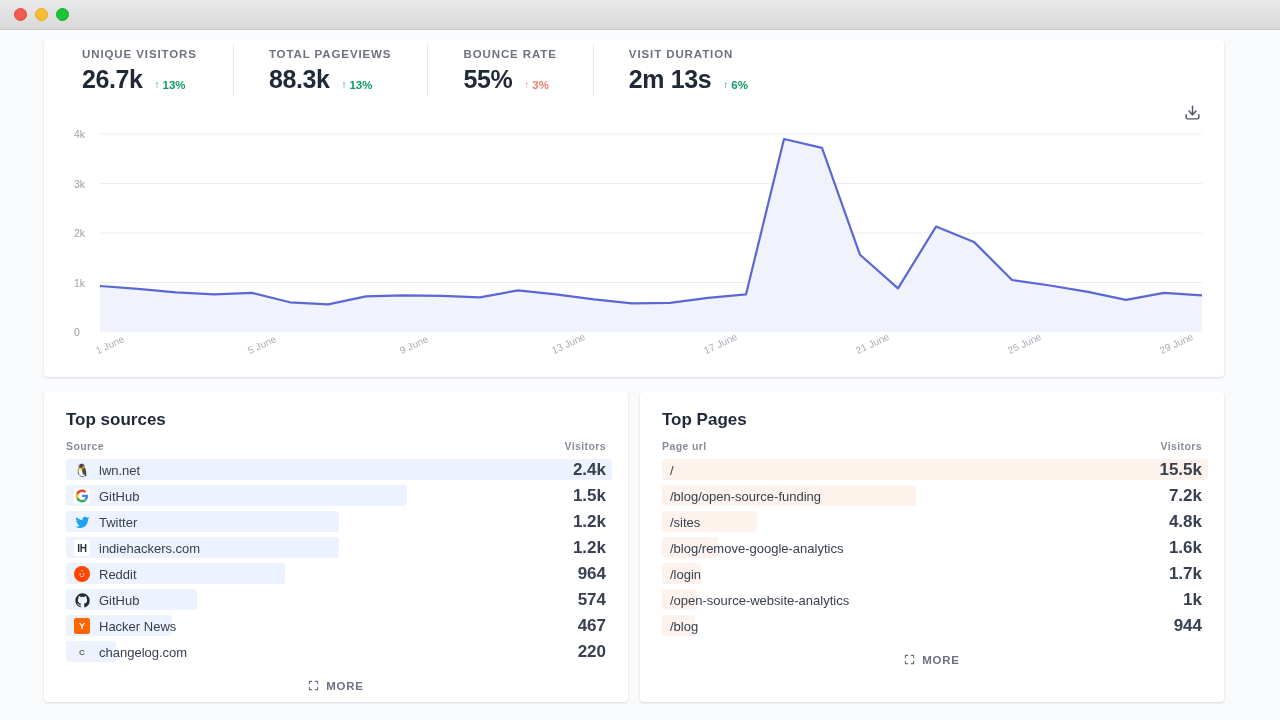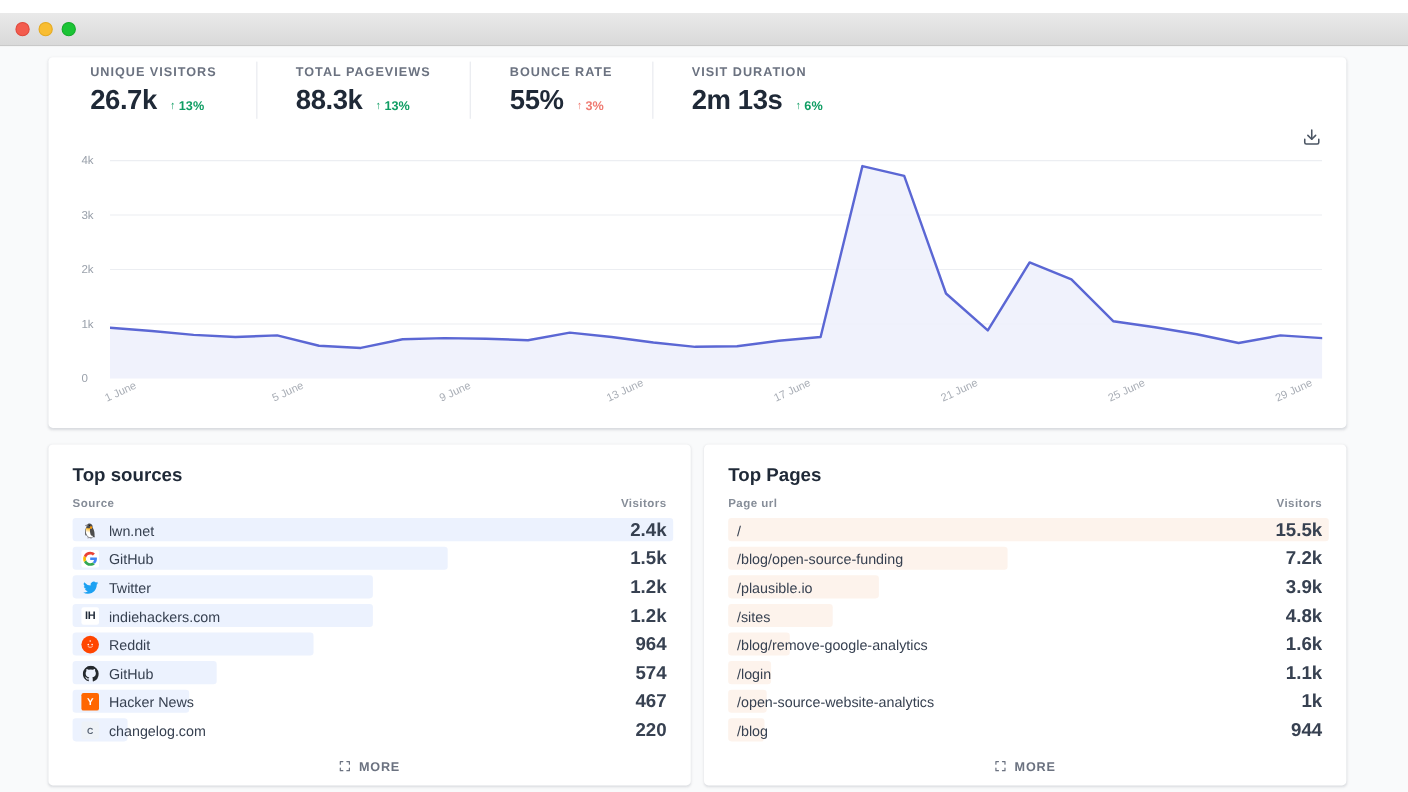--- a/index.html
+++ b/index.html
@@ -6,21 +6,20 @@
   html, body {
     width: 1280px; height: 720px;
     font-family: "Liberation Sans", sans-serif;
     background: #ffffff;
     overflow: hidden;
   }
   #app {
     position: relative;
     width: 1280px; height: 536px;
     background: #e5e5e5;
-    margin-top: 12px;
   }
 
   
   .titlebar {
     position: absolute; left: 0; top: 0;
     width: 1280px; height: 30px;
     background: linear-gradient(#e9e9e9, #d9d9d9);
     border-bottom: 1px solid #c6c6c6;
     display: flex; align-items: center;
   }
@@ -407,46 +406,39 @@
           <span class="row-value">15.5k</span>
         </div>
         <div class="row">
           <div class="bar bar-orange" style="width:254px"></div>
           <div class="row-label page">
             <span>/blog/open-source-funding</span>
           </div>
           <span class="row-value">7.2k</span>
         </div>
         <div class="row">
-          <div class="bar bar-orange" style="width:137px"></div>
-          <div class="row-label page">
-            <span>/plausible.io</span>
-          </div>
-          <span class="row-value">3.9k</span>
-        </div>
-        <div class="row">
           <div class="bar bar-orange" style="width:95px"></div>
           <div class="row-label page">
             <span>/sites</span>
           </div>
           <span class="row-value">4.8k</span>
         </div>
         <div class="row">
           <div class="bar bar-orange" style="width:56px"></div>
           <div class="row-label page">
             <span>/blog/remove-google-analytics</span>
           </div>
           <span class="row-value">1.6k</span>
         </div>
         <div class="row">
           <div class="bar bar-orange" style="width:39px"></div>
           <div class="row-label page">
             <span>/login</span>
           </div>
-          <span class="row-value">1.1k</span>
+          <span class="row-value">1.7k</span>
         </div>
         <div class="row">
           <div class="bar bar-orange" style="width:35px"></div>
           <div class="row-label page">
             <span>/open-source-website-analytics</span>
           </div>
           <span class="row-value">1k</span>
         </div>
         <div class="row">
           <div class="bar bar-orange" style="width:33px"></div>

